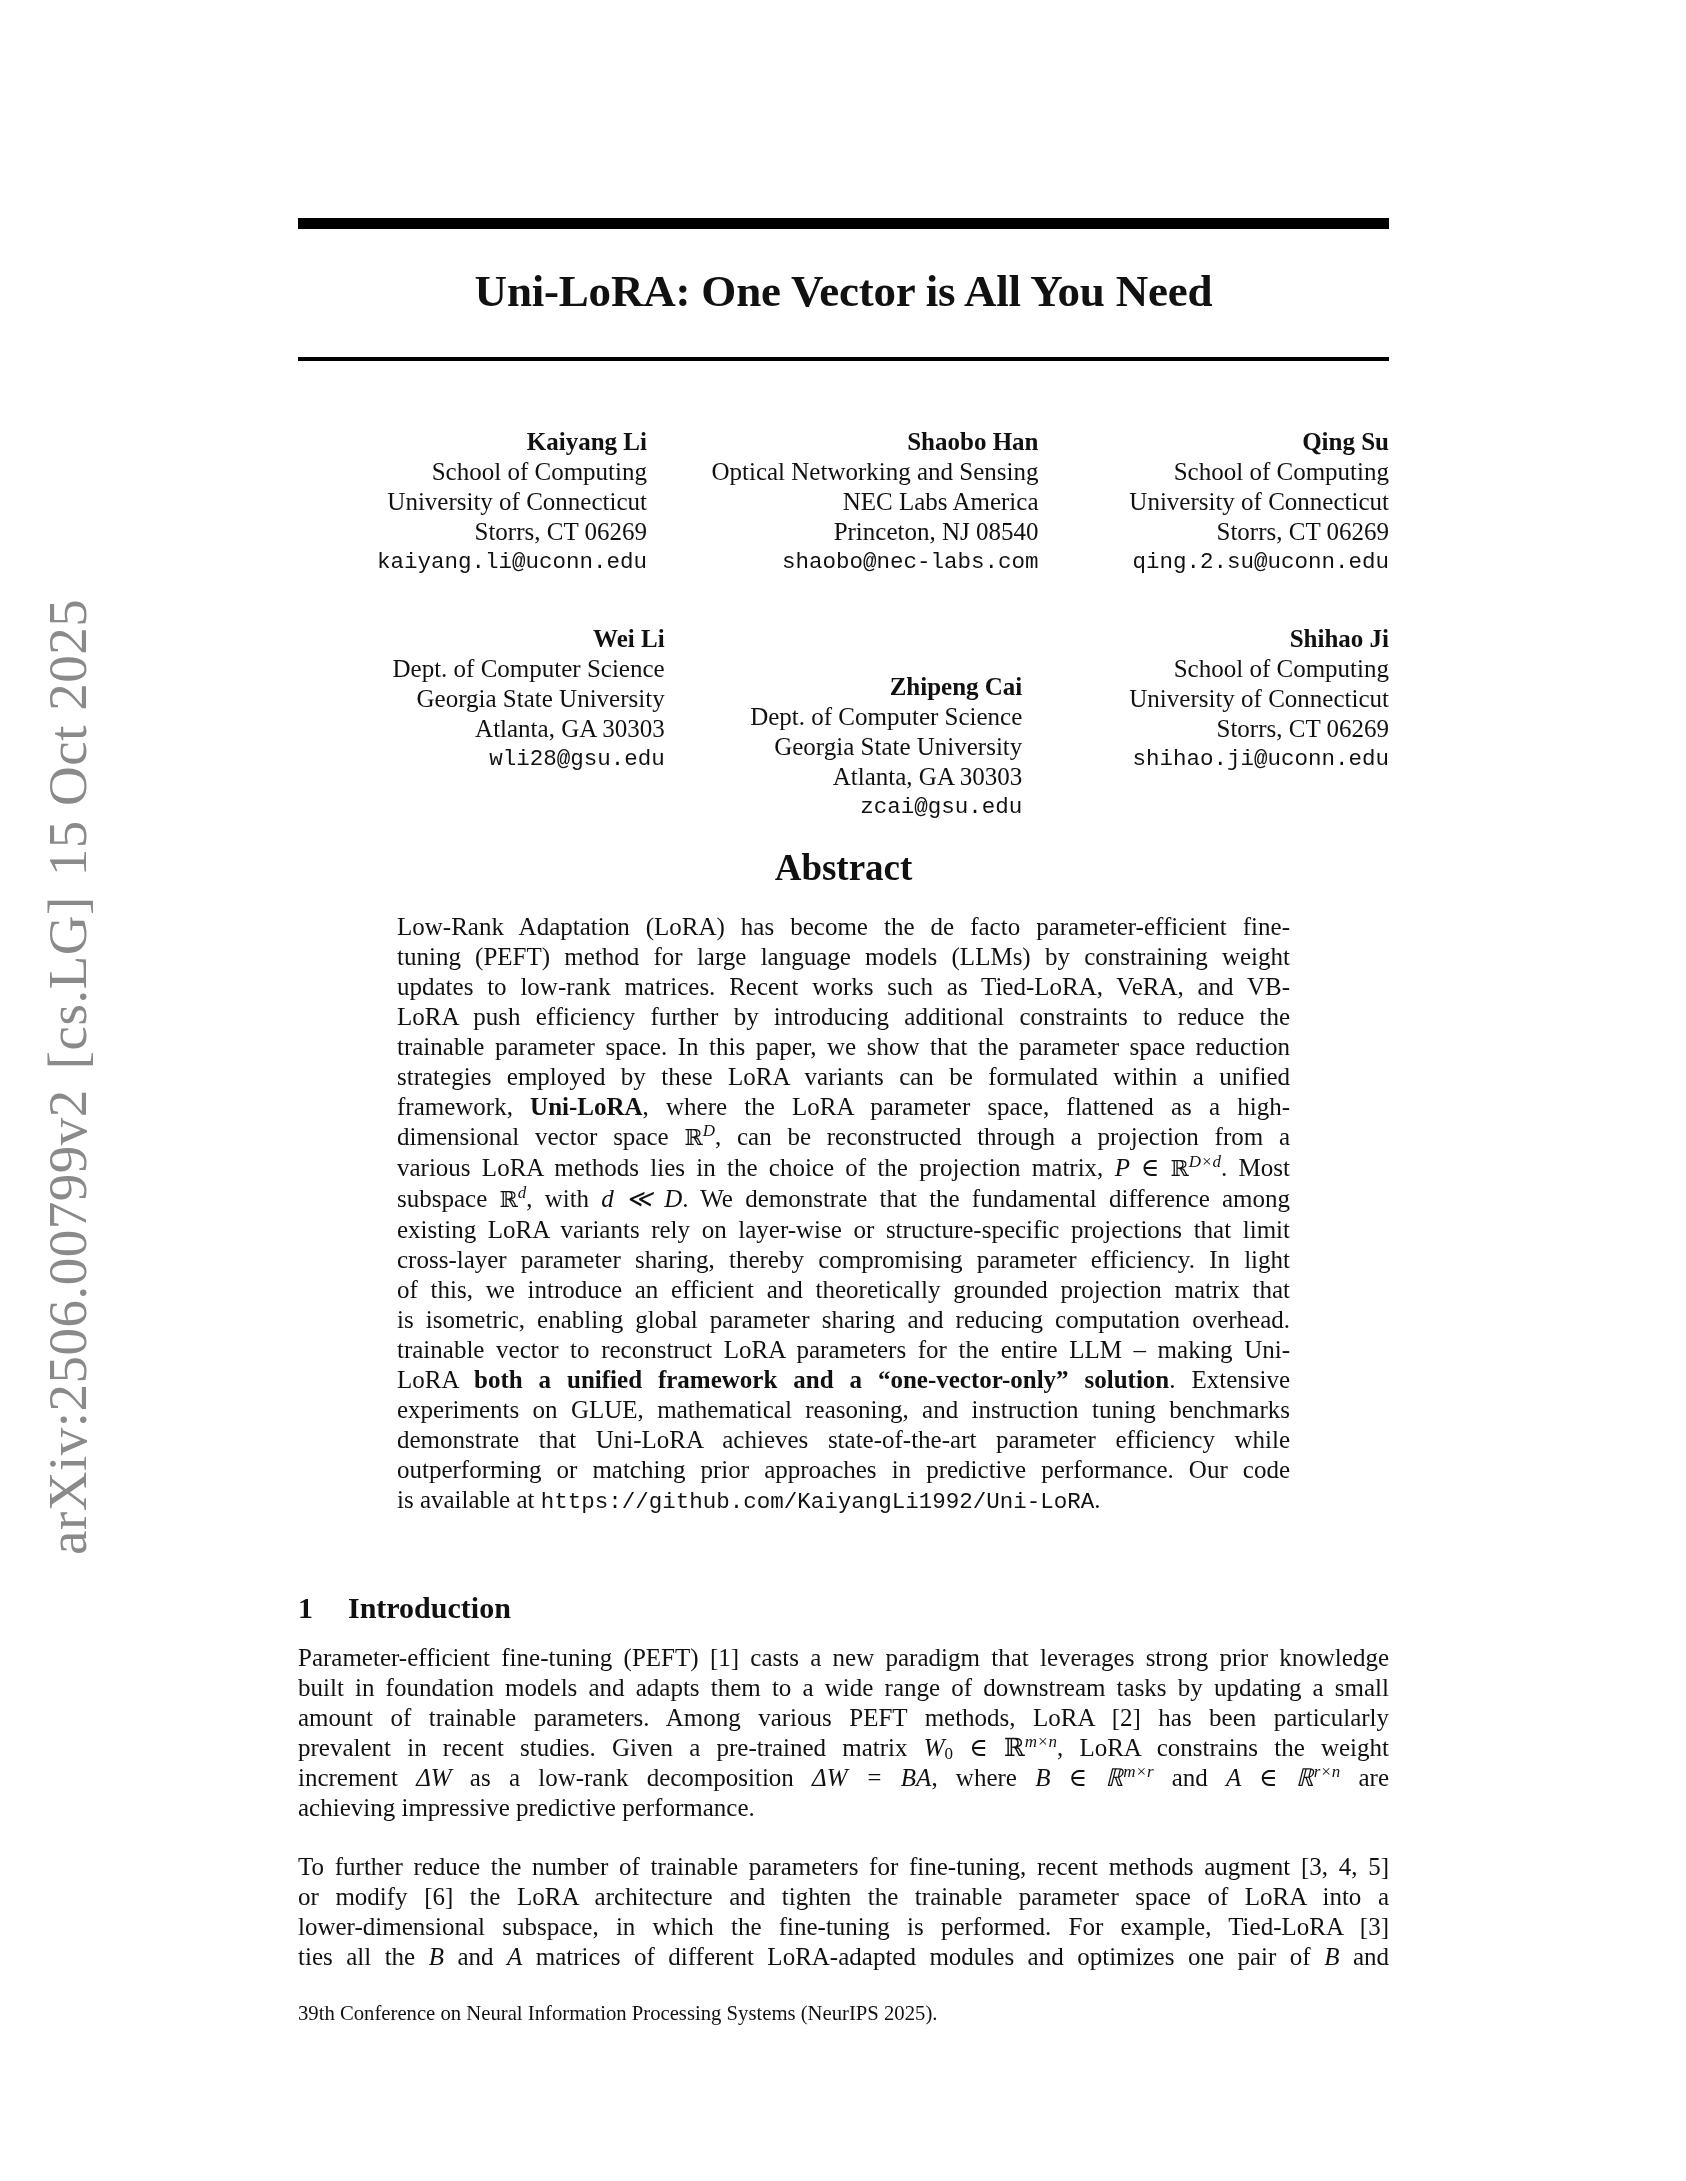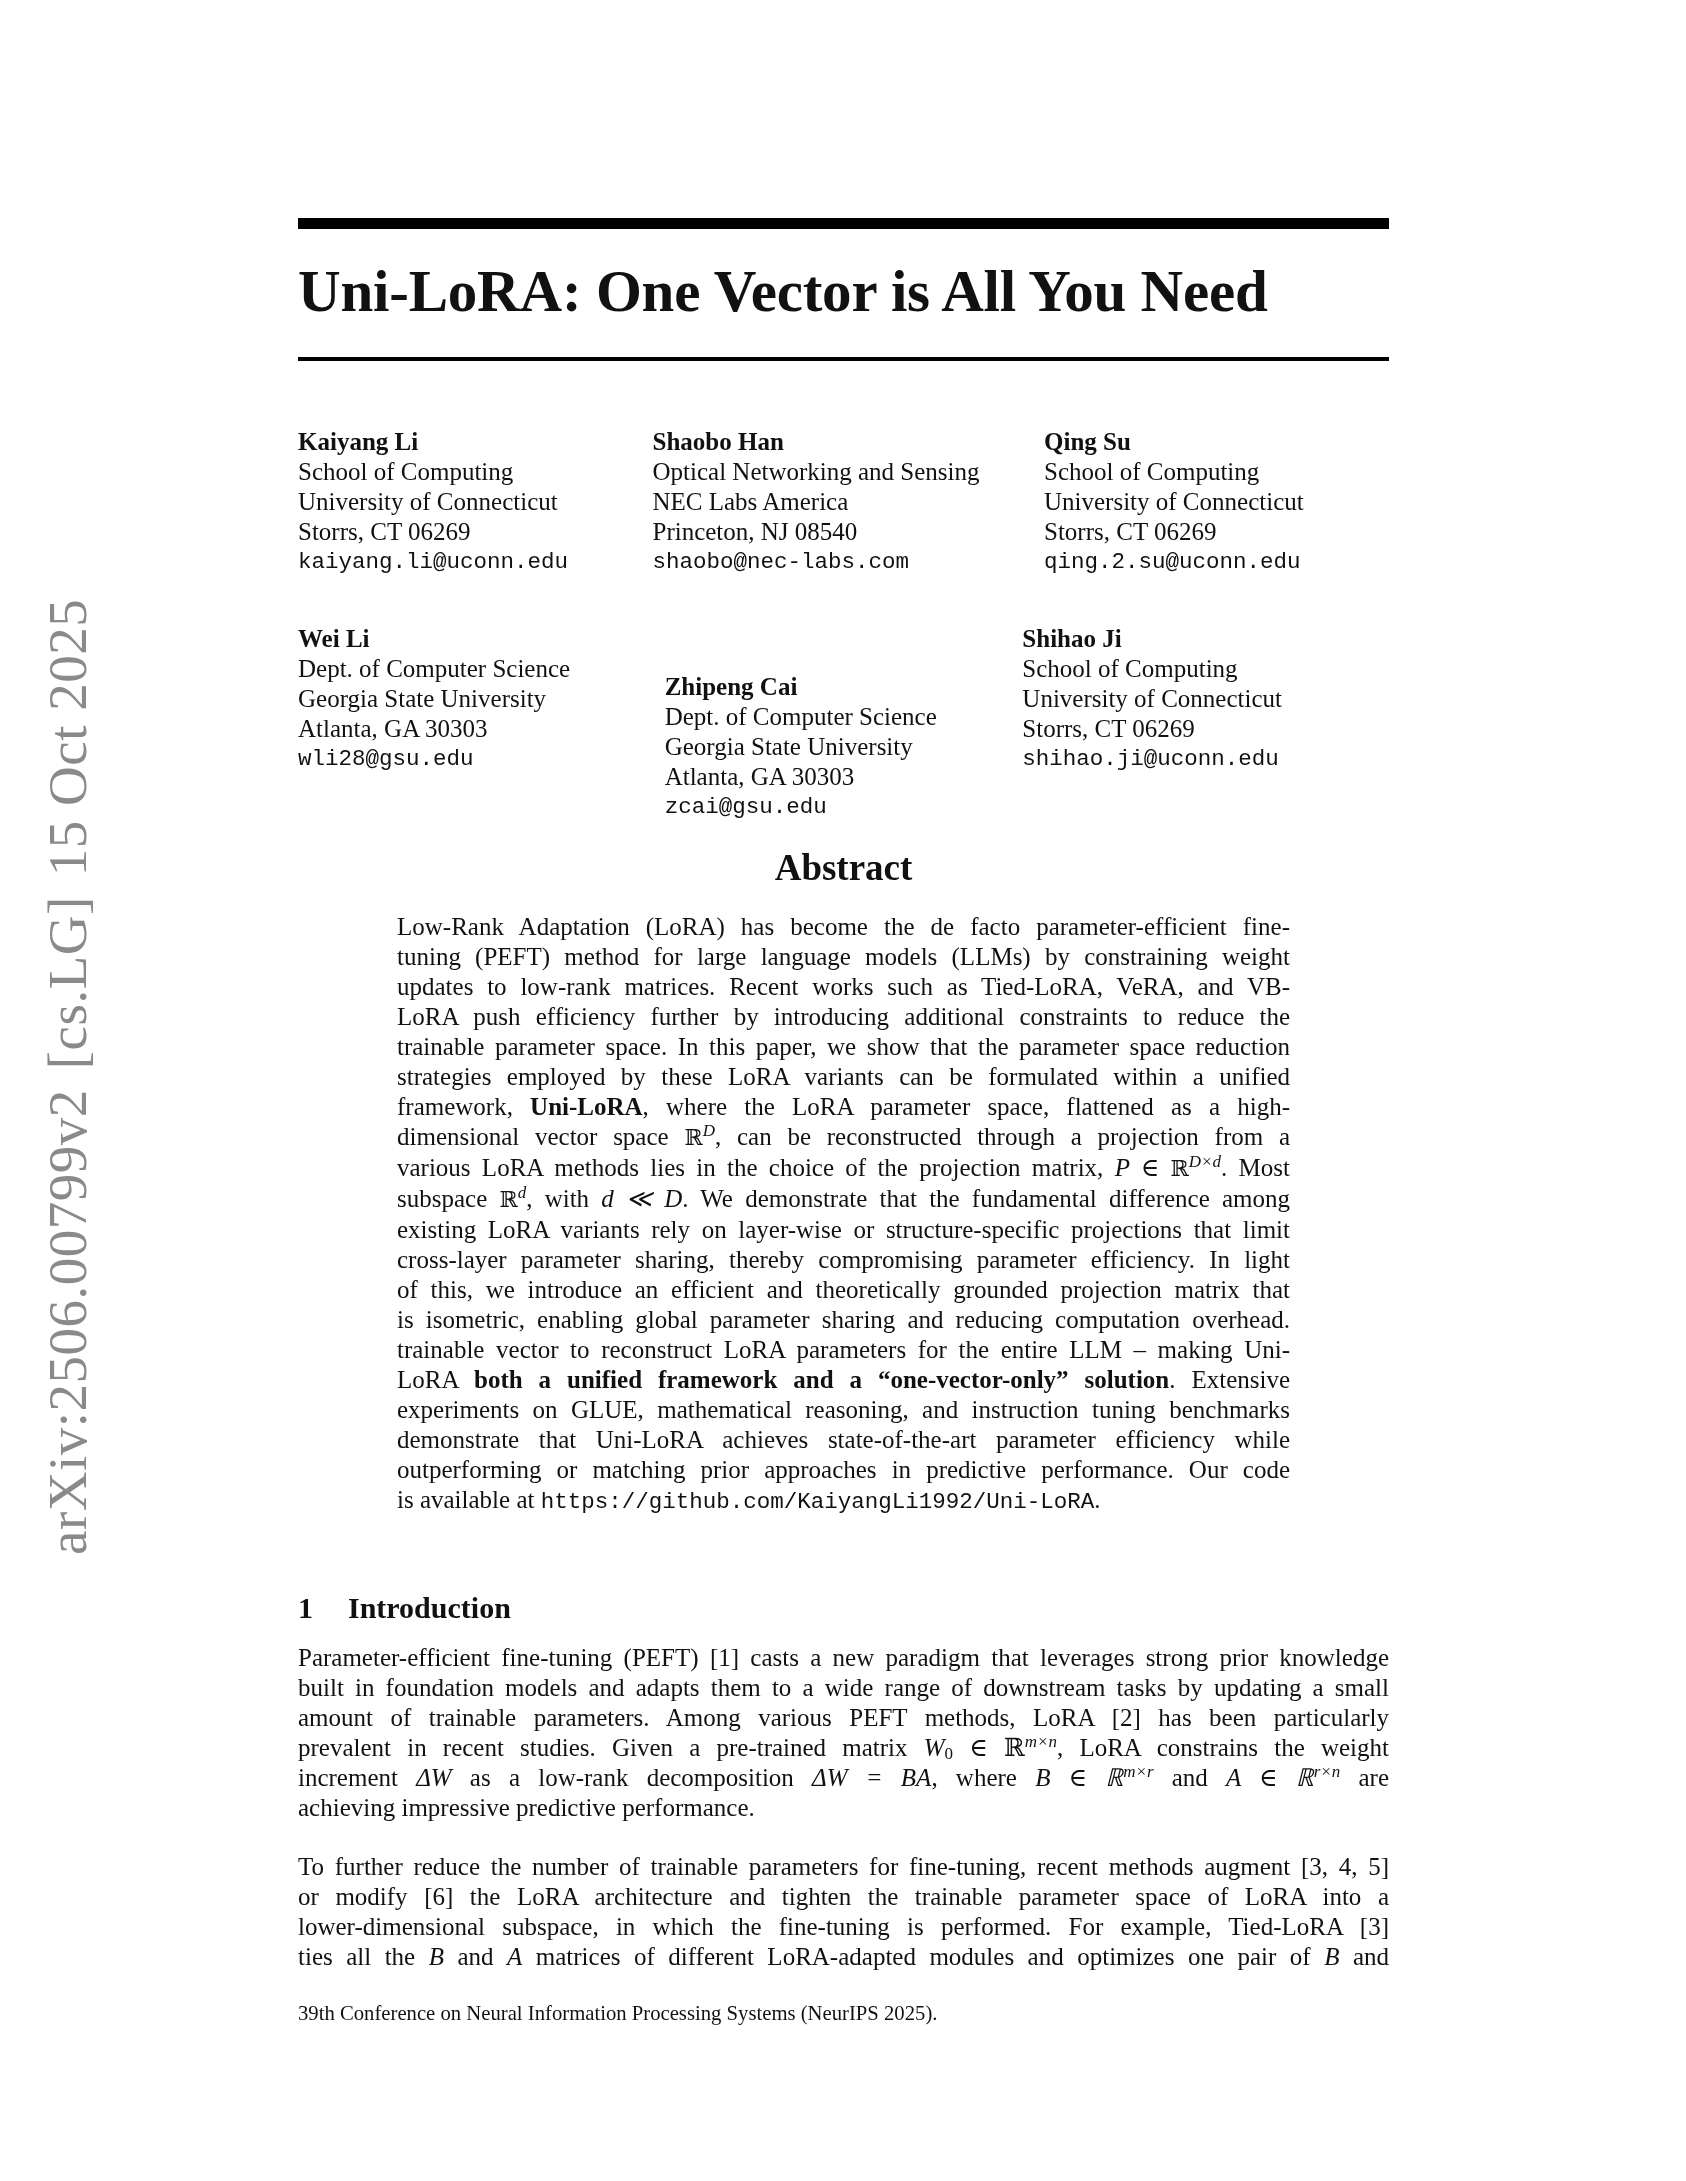--- a/index.html
+++ b/index.html
@@ -4,27 +4,27 @@
 <style>
   html, body { margin: 0; padding: 0; background: #ffffff; }
   body {
     width: 1686px; height: 2182px; position: relative; overflow: hidden;
     font-family: "Liberation Serif", "DejaVu Serif", serif; color: #111;
   }
   .abs { position: absolute; }
   .rule-top { left: 298px; width: 1091px; top: 218px; height: 11px; background: #000; }
   .rule-bot { left: 298px; width: 1091px; top: 357px; height: 3.7px; background: #000; }
   .title {
-    left: 298px; width: 1091px; top: 259px; text-align: left;
-    font-weight: bold; font-size: 59px; line-height: 64px; letter-spacing: -0.2px;
+    left: 298px; width: 1091px; top: 259px; text-align: center;
+    font-weight: bold; font-size: 45px; line-height: 64px; letter-spacing: -0.2px;
   }
   .authors { left: 298px; width: 1091px; }
   .author-row { display: flex; justify-content: space-between; }
   .author {
-    text-align: left; font-size: 25px; line-height: 30px;
+    text-align: right; font-size: 25px; line-height: 30px;
   }
   .author .name { font-weight: bold; }
   .author .email { font-family: Liberation Mono, monospace; font-size: 22.5px; }
   .abstract-heading {
     left: 298px; width: 1091px; top: 849px; text-align: center;
     font-weight: bold; font-size: 37px; line-height: 37px;
   }
   .abstract {
     left: 397px; width: 893px; top: 912px;
     font-size: 25px; line-height: 30px; text-align: justify;

